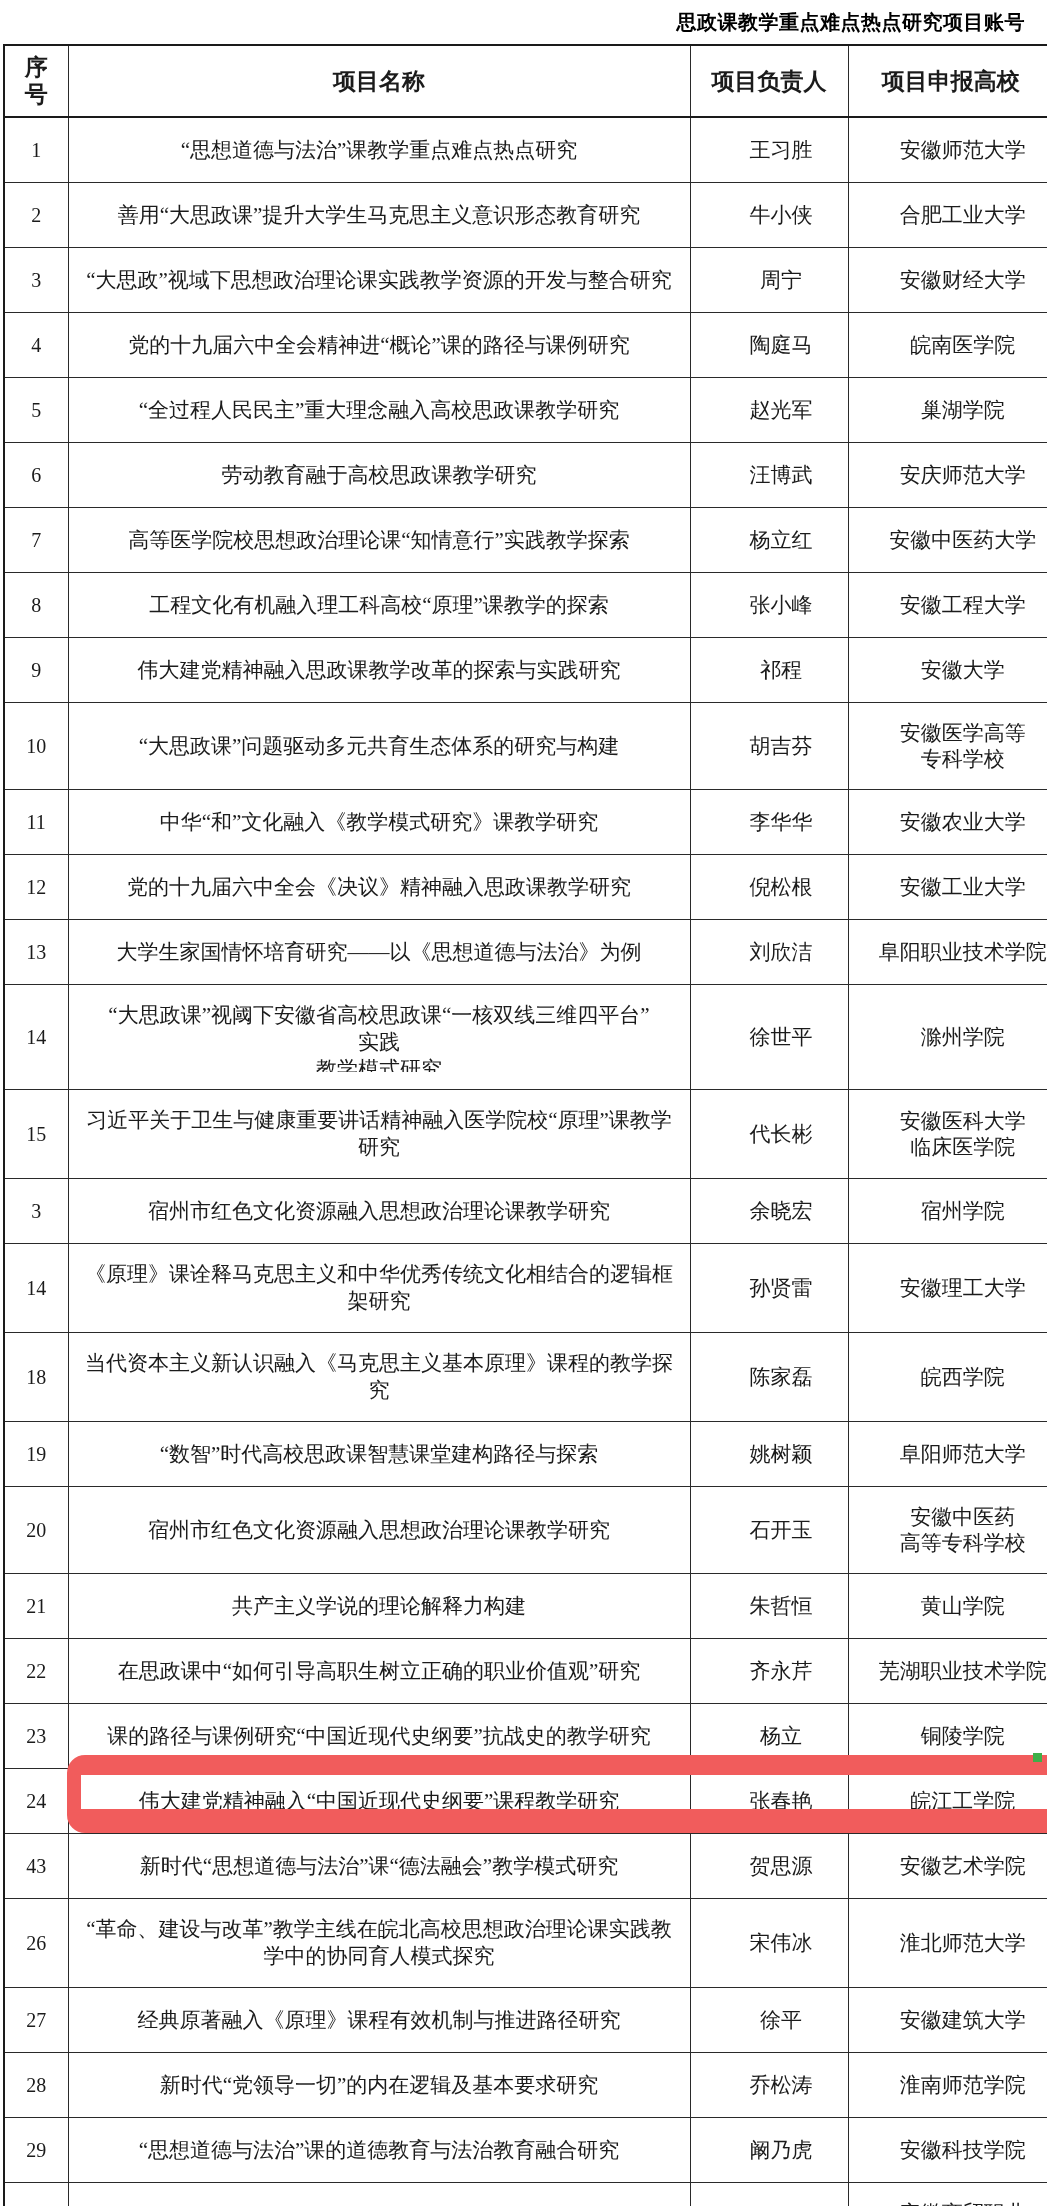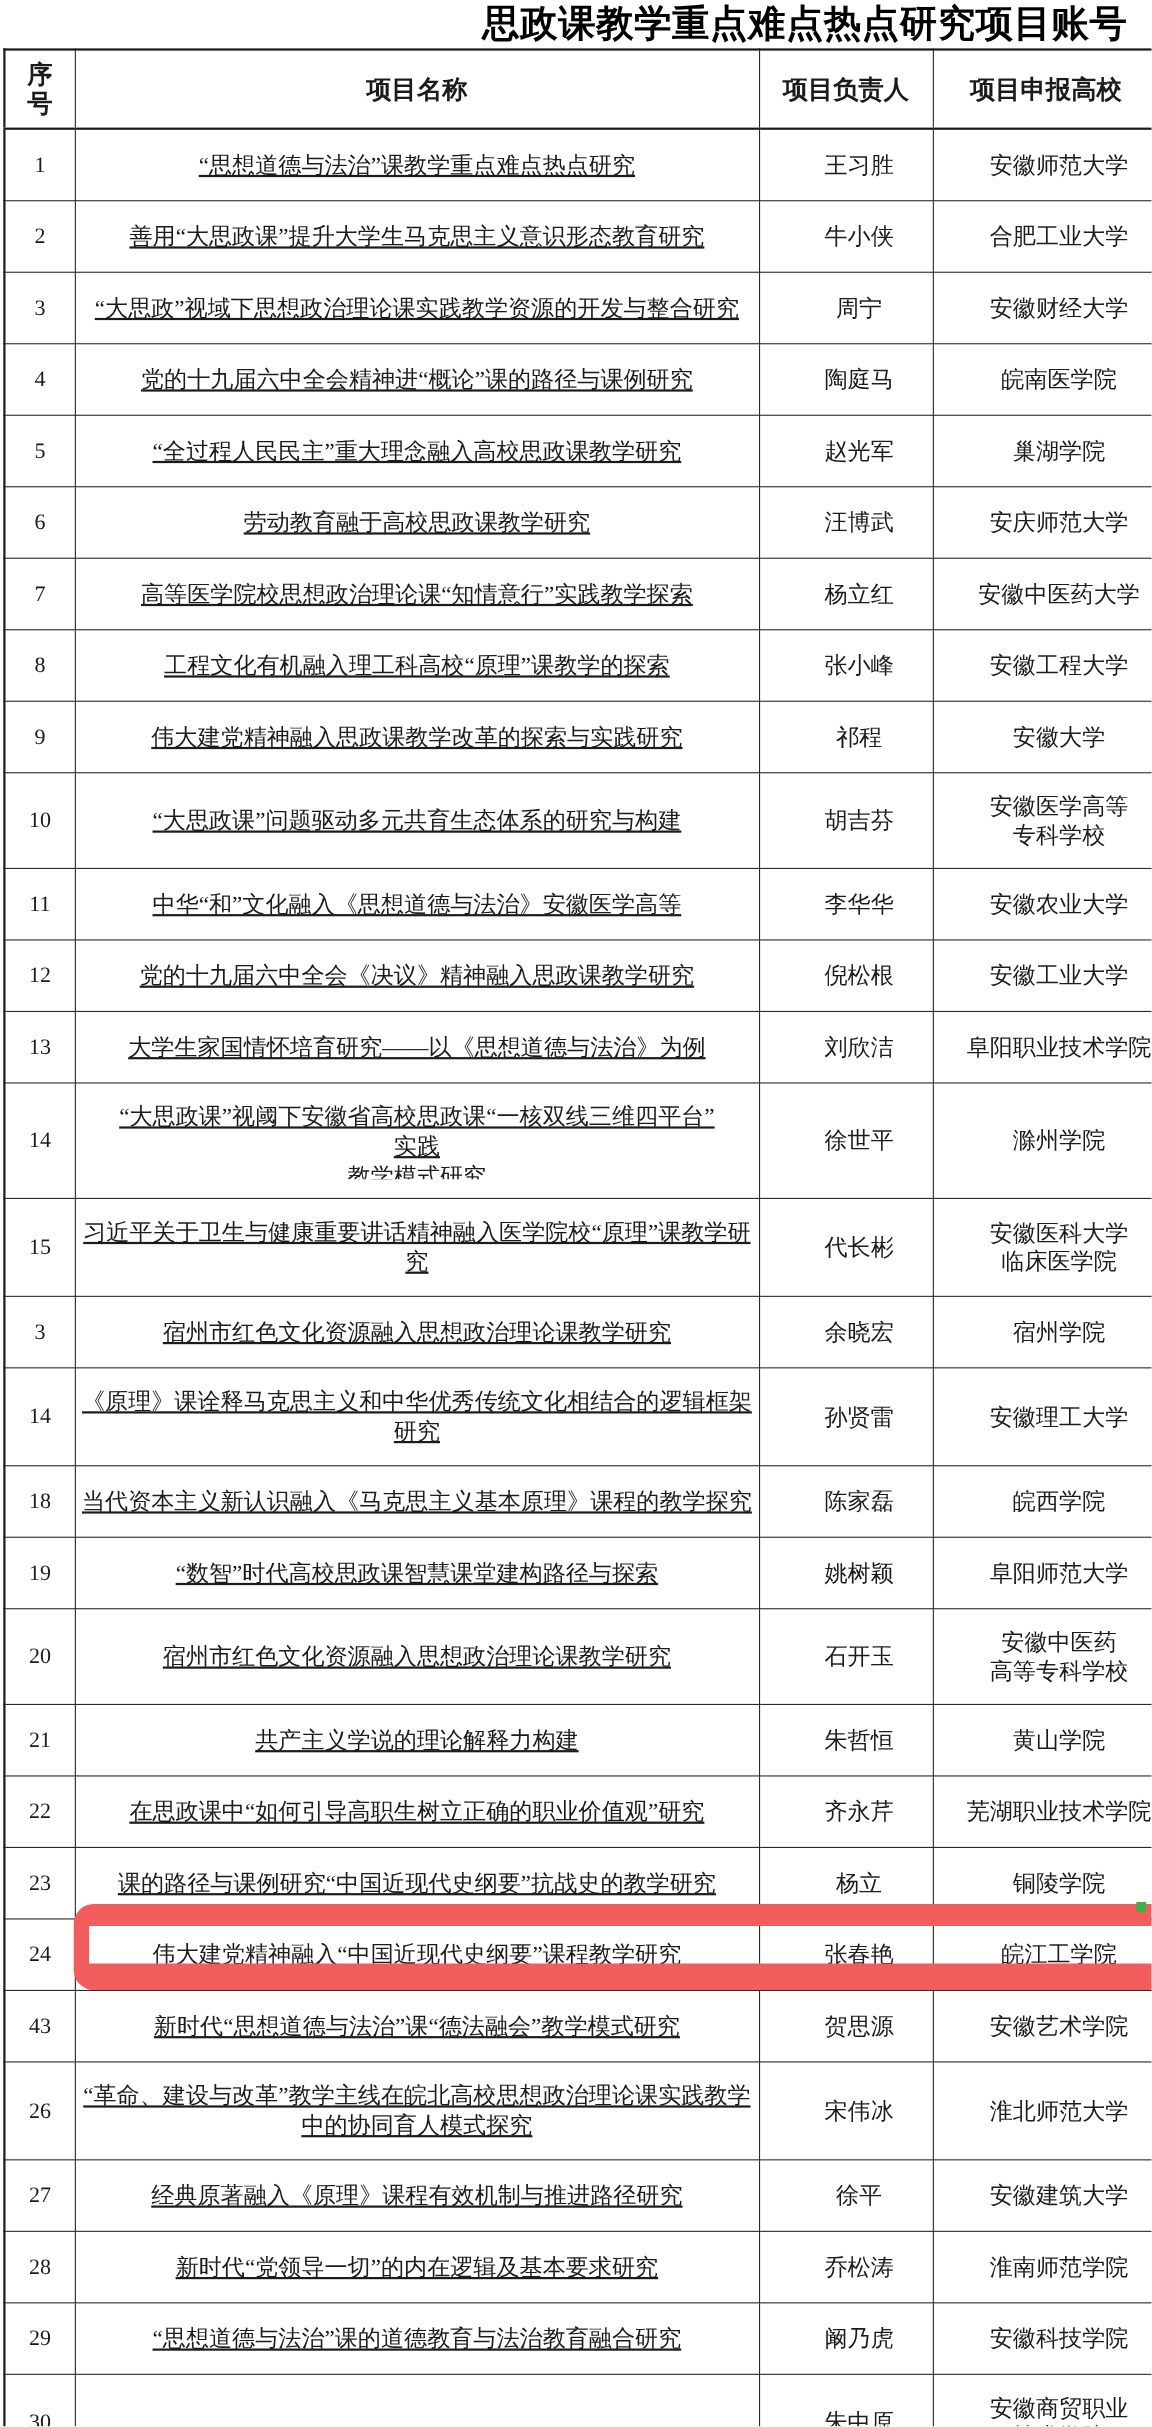--- a/index.html
+++ b/index.html
@@ -8,39 +8,39 @@
     background:#ffffff;
     font-family:"Liberation Serif","DejaVu Serif",serif;
     color:#1b1b1b;
   }
   .title-bar {
     height:44px; display:flex; align-items:center; justify-content:flex-end;
     padding-right:22px; box-sizing:border-box;
   }
   .title-bar .title {
     font-family:"Liberation Sans","DejaVu Sans",sans-serif;
-    font-weight:bold; font-size:34px; color:#000; letter-spacing:0.5px;
+    font-weight:bold; font-size:20px; color:#000; letter-spacing:0.5px;
   }
   .table-wrap { margin-left:3px; }
   table.grid {
     border-collapse:collapse; table-layout:fixed; width:1050px;
     border:2px solid #1a1a1a;
   }
   col.w-no { width:64px; } col.w-name { width:622px; }
   col.w-leader { width:158px; } col.w-school { width:206px; }
   .grid th, .grid td {
     border:1px solid #2a2a2a; text-align:center; vertical-align:middle;
     font-size:21px; line-height:27px;
   }
   .grid th {
     font-weight:bold; font-size:23px; height:68px; white-space:pre-line;
     border-bottom:2px solid #1a1a1a;
   }
   .grid td { padding:17px 4px; height:30px; }
-  td.c-name { padding:17px 2px;text-decoration:underline; }
+  td.c-name { padding:17px 14px; }
   .name-text { white-space:pre-line; }
   td.c-leader, td.c-school { white-space:pre-line; line-height:26px;padding-left:28px; }
   td.c-no { font-size:20px; }
   .clip3 { max-height:70px; overflow:hidden; }
   td.anchor { position:relative; }
   .red-box {
     position:absolute; left:62px; top:-14px; width:1040px; height:78px;
     box-sizing:border-box; border-style:solid;
     border-width:20px 22px 24px 14px; border-radius:18px;
     z-index:4; pointer-events:none;
@@ -154,21 +154,21 @@
       <td class="c-name">
         <div class="name-text">“大思政课”问题驱动多元共育生态体系的研究与构建</div>
       </td>
       <td class="c-leader">胡吉芬</td>
       <td class="c-school">安徽医学高等
 专科学校</td>
     </tr>
           <tr>
       <td class="c-no">11</td>
       <td class="c-name">
-        <div class="name-text">中华“和”文化融入《思想道德与法治》安徽医学高等</div>
+        <div class="name-text">中华“和”文化融入《教学模式研究》课教学研究</div>
       </td>
       <td class="c-leader">李华华</td>
       <td class="c-school">安徽农业大学</td>
     </tr>
           <tr>
       <td class="c-no">12</td>
       <td class="c-name">
         <div class="name-text">党的十九届六中全会《决议》精神融入思政课教学研究</div>
       </td>
       <td class="c-leader">倪松根</td>

